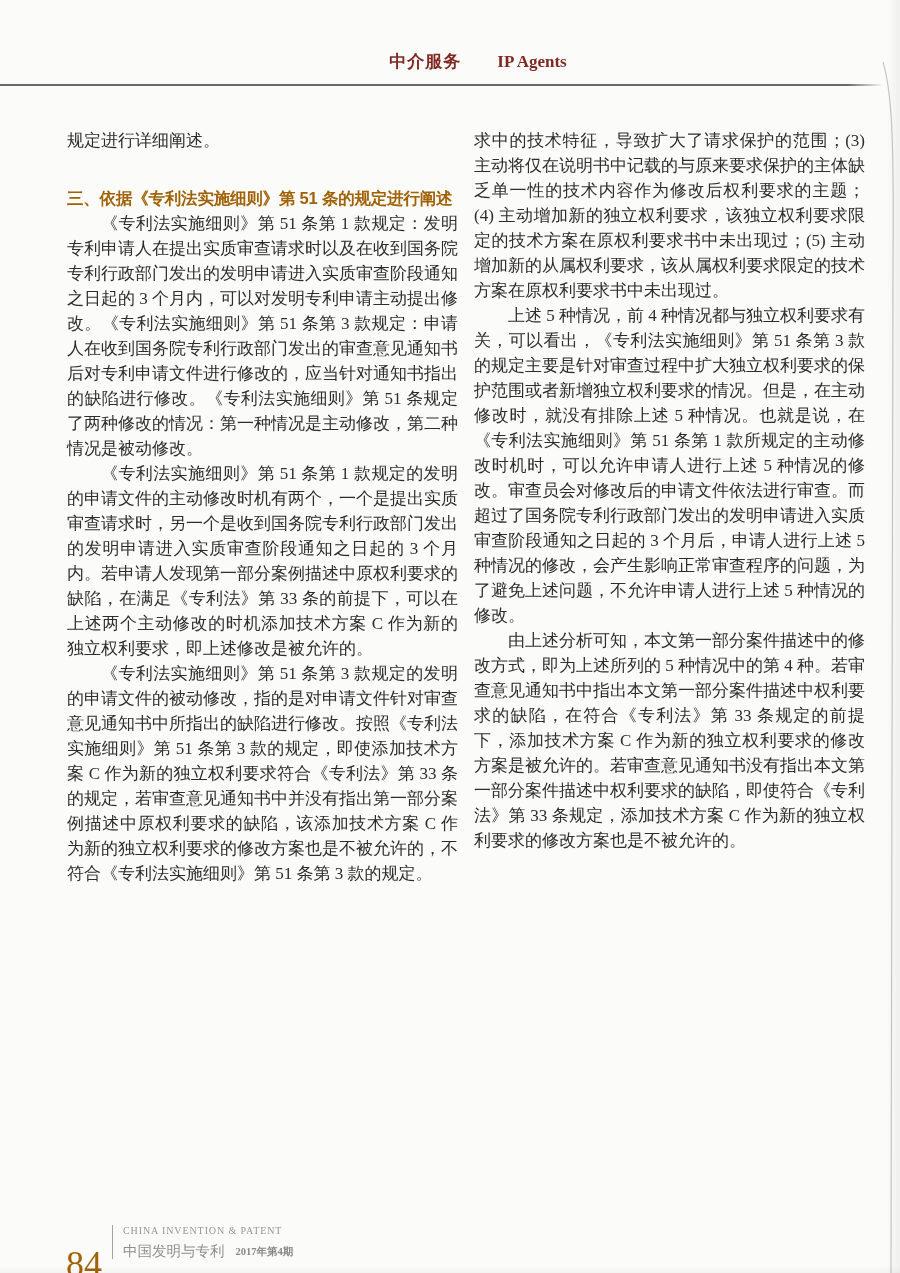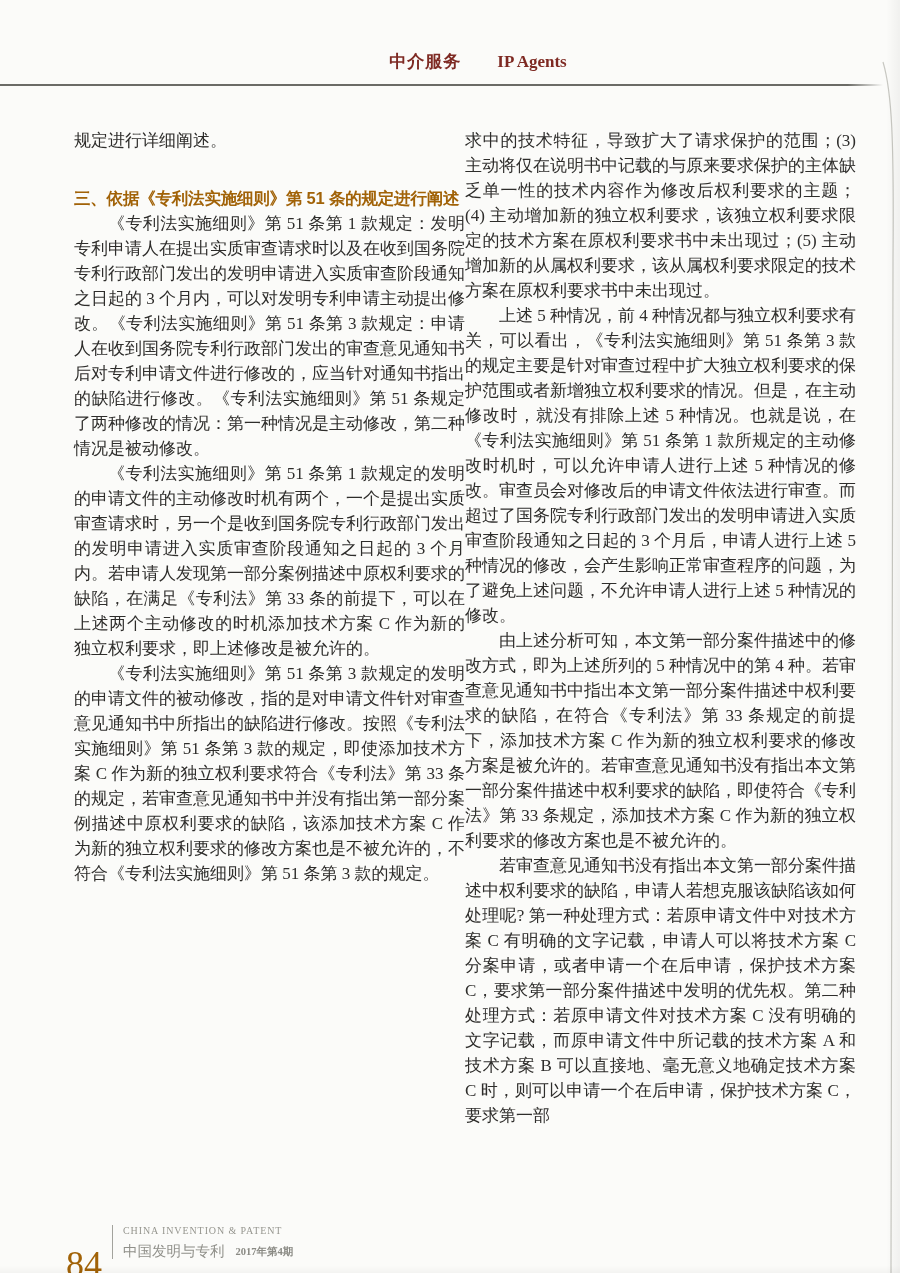--- a/index.html
+++ b/index.html
@@ -37,22 +37,22 @@
     background:linear-gradient(to right,rgba(0,0,0,0),rgba(0,0,0,0.045));
     pointer-events:none;
   }
   .bottom-shade {
     position:absolute; bottom:0; left:0; width:100%; height:8px;
     background:linear-gradient(to bottom,rgba(0,0,0,0),rgba(0,0,0,0.03));
     pointer-events:none;
   }
   
   .columns {
-    position:absolute; top:128px; left:58px; width:798px;
-    display:flex; justify-content:flex-end;
+    position:absolute; top:128px; left:67px; width:798px;
+    display:flex; gap:16px;
   }
   .col {
     width:391px;
     font-size:17px; line-height:25px;
     text-align:justify; text-justify:inter-character;
     color:var(--body-text,#2e2d2b);
   }
   .col p { margin:0; }
   .col p.para { text-indent:2em; }
   .col h2.heading {
@@ -101,21 +101,20 @@
     <p class="cont">规定进行详细阐述。</p>
     <h2 class="heading">三、依据《专利法实施细则》第 51 条的规定进行阐述</h2>
     <p class="para">《专利法实施细则》第 51 条第 1 款规定：发明专利申请人在提出实质审查请求时以及在收到国务院专利行政部门发出的发明申请进入实质审查阶段通知之日起的 3 个月内，可以对发明专利申请主动提出修改。《专利法实施细则》第 51 条第 3 款规定：申请人在收到国务院专利行政部门发出的审查意见通知书后对专利申请文件进行修改的，应当针对通知书指出的缺陷进行修改。《专利法实施细则》第 51 条规定了两种修改的情况：第一种情况是主动修改，第二种情况是被动修改。</p>
     <p class="para">《专利法实施细则》第 51 条第 1 款规定的发明的申请文件的主动修改时机有两个，一个是提出实质审查请求时，另一个是收到国务院专利行政部门发出的发明申请进入实质审查阶段通知之日起的 3 个月内。若申请人发现第一部分案例描述中原权利要求的缺陷，在满足《专利法》第 33 条的前提下，可以在上述两个主动修改的时机添加技术方案 C 作为新的独立权利要求，即上述修改是被允许的。</p>
     <p class="para">《专利法实施细则》第 51 条第 3 款规定的发明的申请文件的被动修改，指的是对申请文件针对审查意见通知书中所指出的缺陷进行修改。按照《专利法实施细则》第 51 条第 3 款的规定，即使添加技术方案 C 作为新的独立权利要求符合《专利法》第 33 条的规定，若审查意见通知书中并没有指出第一部分案例描述中原权利要求的缺陷，该添加技术方案 C 作为新的独立权利要求的修改方案也是不被允许的，不符合《专利法实施细则》第 51 条第 3 款的规定。</p>
   </div>
   <div class="col">
     <p class="cont">求中的技术特征，导致扩大了请求保护的范围；(3) 主动将仅在说明书中记载的与原来要求保护的主体缺乏单一性的技术内容作为修改后权利要求的主题；(4) 主动增加新的独立权利要求，该独立权利要求限定的技术方案在原权利要求书中未出现过；(5) 主动增加新的从属权利要求，该从属权利要求限定的技术方案在原权利要求书中未出现过。</p>
     <p class="para">上述 5 种情况，前 4 种情况都与独立权利要求有关，可以看出，《专利法实施细则》第 51 条第 3 款的规定主要是针对审查过程中扩大独立权利要求的保护范围或者新增独立权利要求的情况。但是，在主动修改时，就没有排除上述 5 种情况。也就是说，在《专利法实施细则》第 51 条第 1 款所规定的主动修改时机时，可以允许申请人进行上述 5 种情况的修改。审查员会对修改后的申请文件依法进行审查。而超过了国务院专利行政部门发出的发明申请进入实质审查阶段通知之日起的 3 个月后，申请人进行上述 5 种情况的修改，会产生影响正常审查程序的问题，为了避免上述问题，不允许申请人进行上述 5 种情况的修改。</p>
     <p class="para">由上述分析可知，本文第一部分案件描述中的修改方式，即为上述所列的 5 种情况中的第 4 种。若审查意见通知书中指出本文第一部分案件描述中权利要求的缺陷，在符合《专利法》第 33 条规定的前提下，添加技术方案 C 作为新的独立权利要求的修改方案是被允许的。若审查意见通知书没有指出本文第一部分案件描述中权利要求的缺陷，即使符合《专利法》第 33 条规定，添加技术方案 C 作为新的独立权利要求的修改方案也是不被允许的。</p>
-    <p class="para">若审查意见通知书没有指出本文第一部分案件描述中权利要求的缺陷，申请人若想克服该缺陷该如何处理呢? 第一种处理方式：若原申请文件中对技术方案 C 有明确的文字记载，申请人可以将技术方案 C 分案申请，或者申请一个在后申请，保护技术方案 C，要求第一部分案件描述中发明的优先权。第二种处理方式：若原申请文件对技术方案 C 没有明确的文字记载，而原申请文件中所记载的技术方案 A 和技术方案 B 可以直接地、毫无意义地确定技术方案 C 时，则可以申请一个在后申请，保护技术方案 C，要求第一部</p>
   </div>
 </div>
 
 <div class="footer">
   <div class="page-num">84</div>
   <div class="footer-divider"></div>
   <div class="journal">
     <div class="journal-en">CHINA INVENTION &amp; PATENT</div>
     <div class="journal-cn-row">
       <span>中国发明与专利</span>

